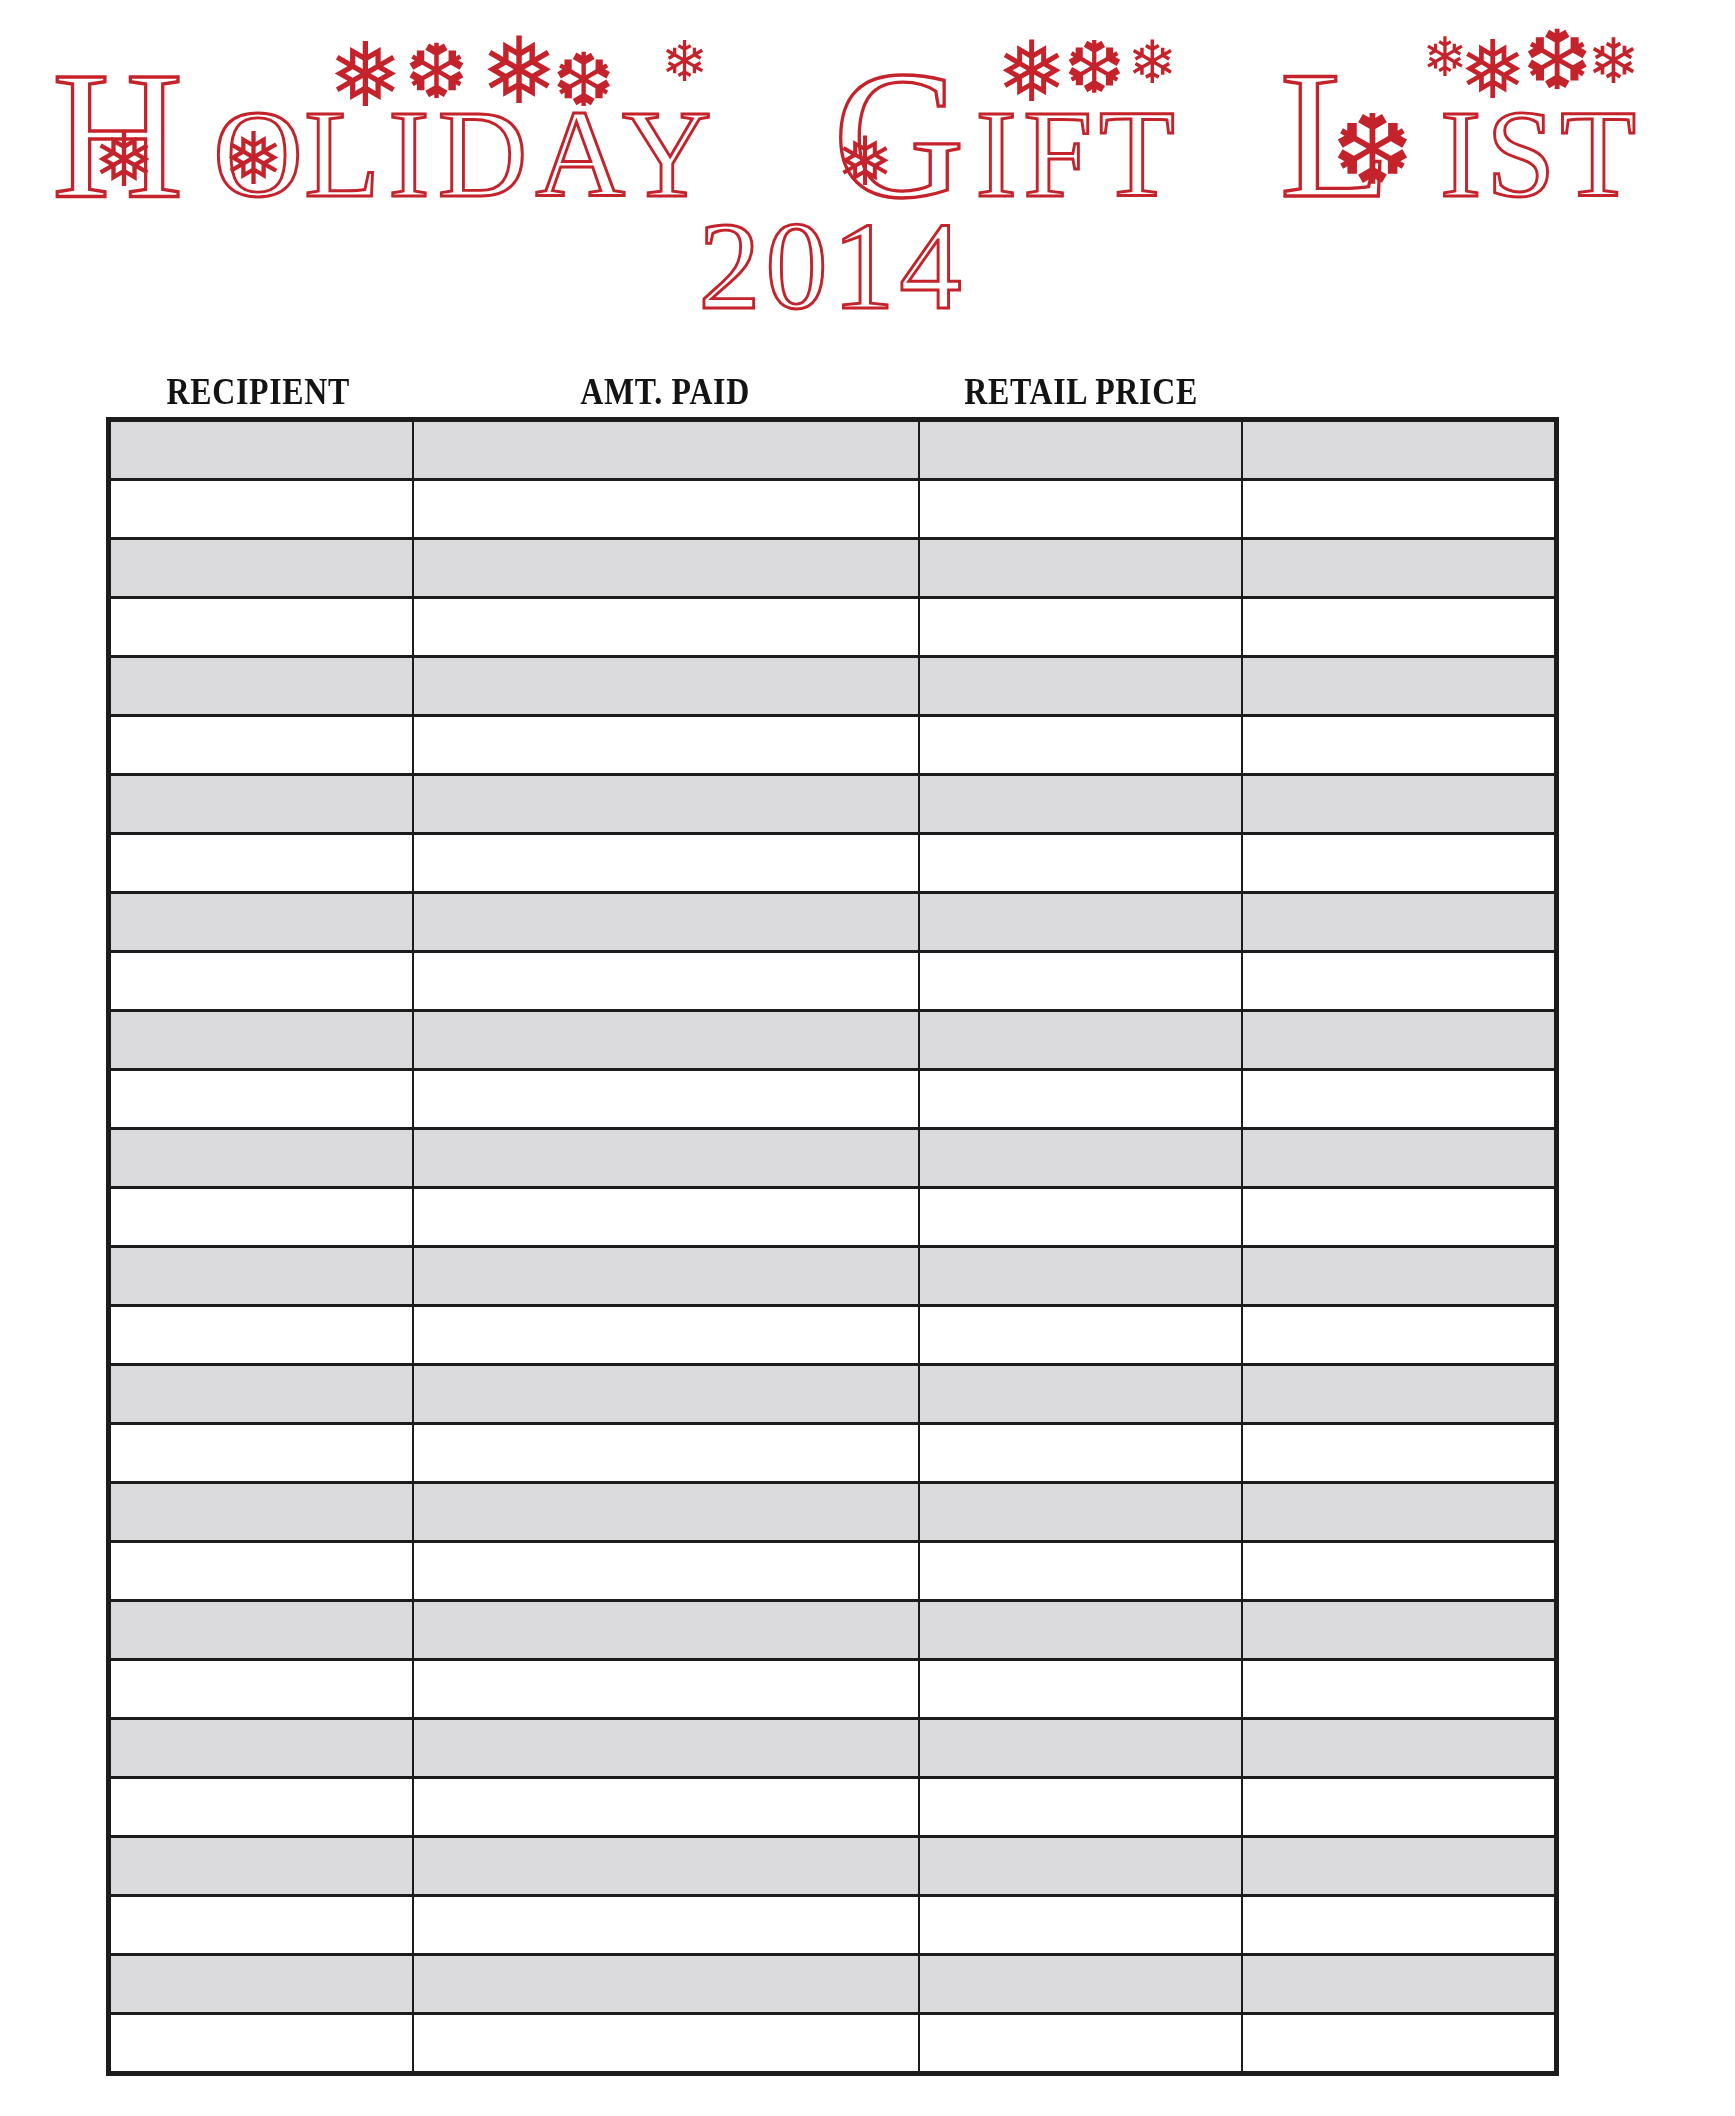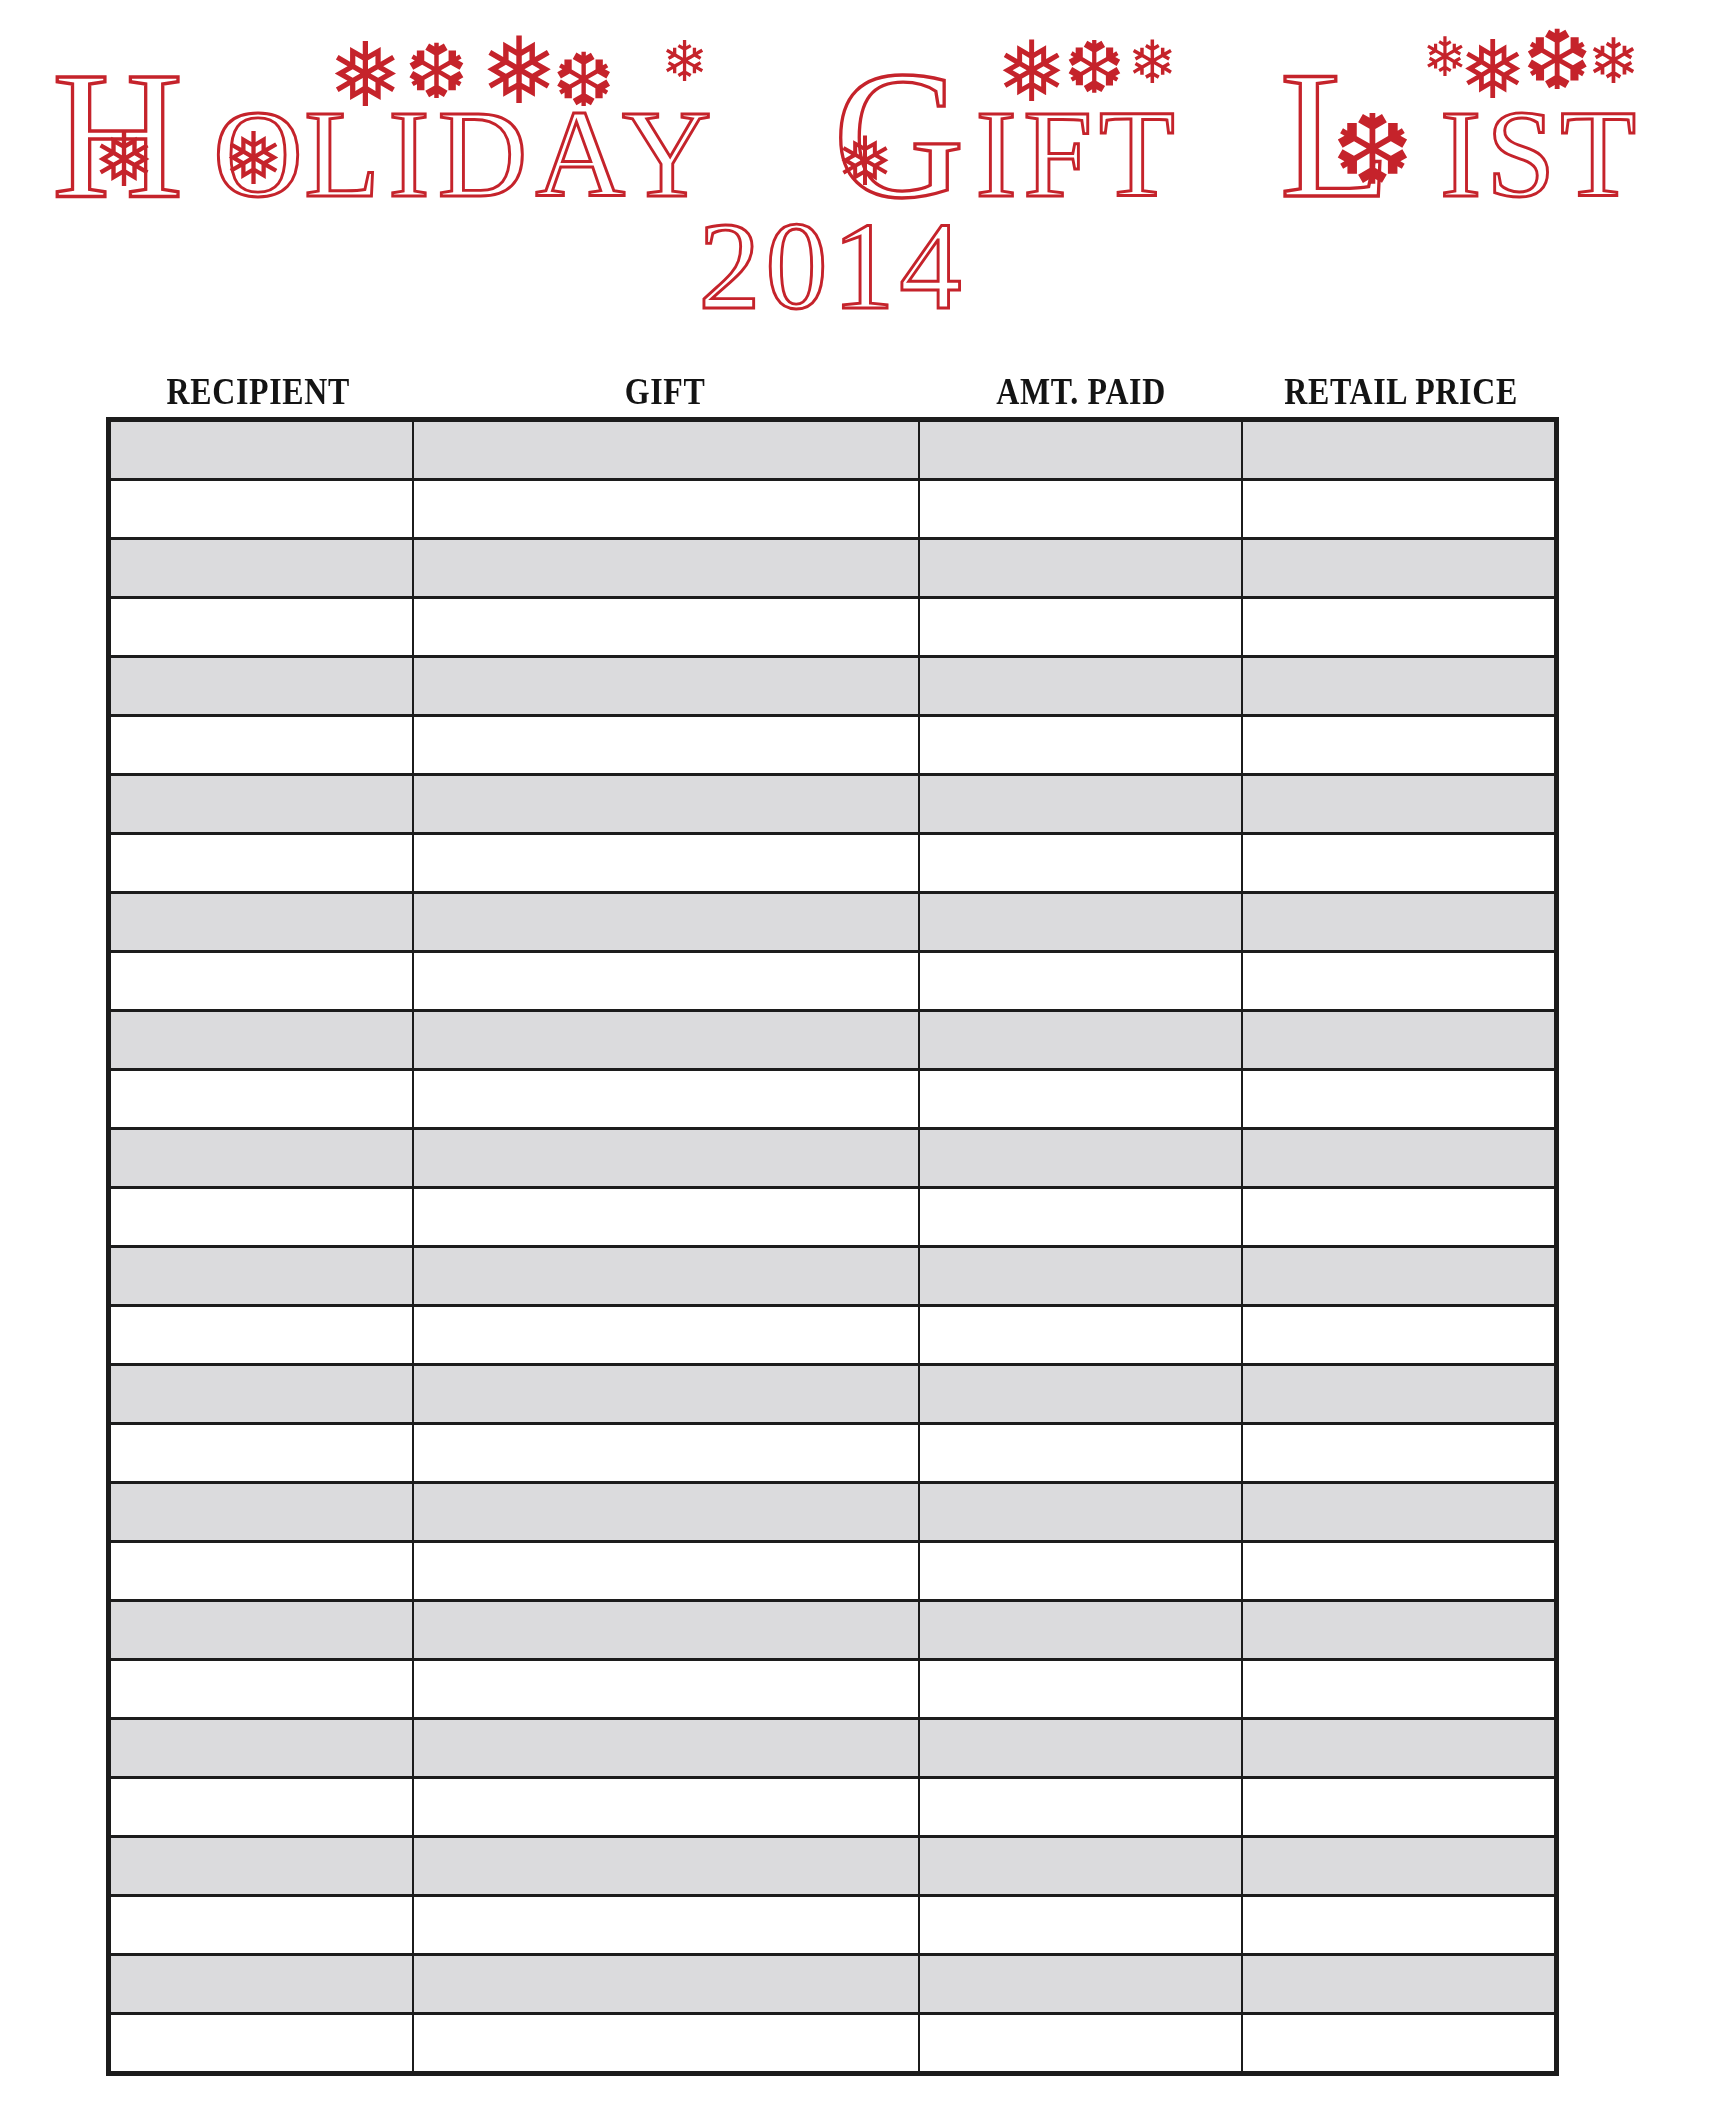--- a/index.html
+++ b/index.html
@@ -96,23 +96,20 @@
       <text x="1884" y="108" font-size="100">❆</text>
       <text x="1952" y="100" font-size="76">❄</text>
     </g>
   </svg>
 
   <div class="col-headers">
     <div class="col-header">
       <span>RECIPIENT</span>
     </div>
     <div class="col-header">
-      <span>GIFT</span>
-    </div>
-    <div class="col-header">
       <span>AMT. PAID</span>
     </div>
     <div class="col-header">
       <span>RETAIL PRICE</span>
     </div>
   </div>
 
   <table class="gift-table">
     <colgroup>
       <col style="width:21%">

